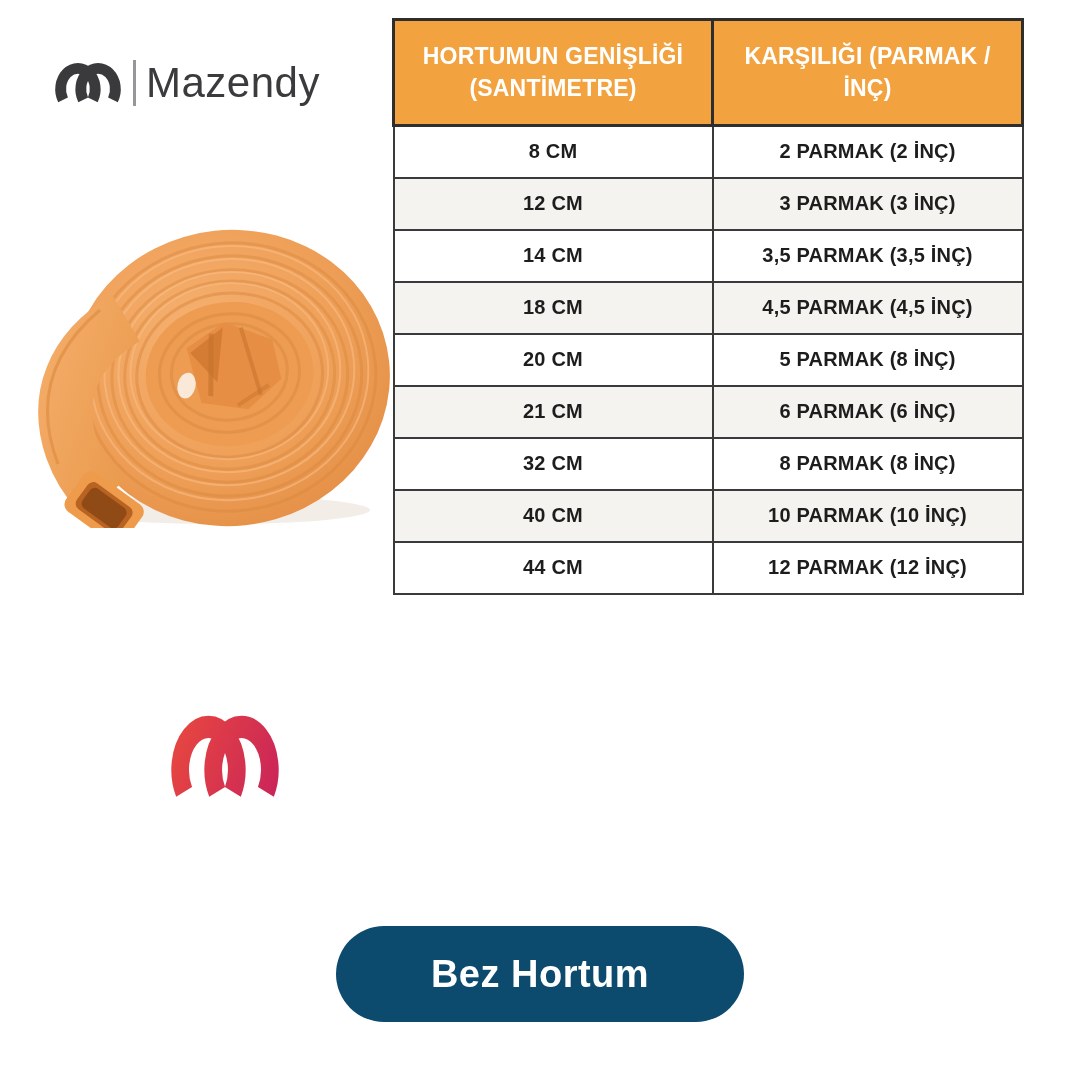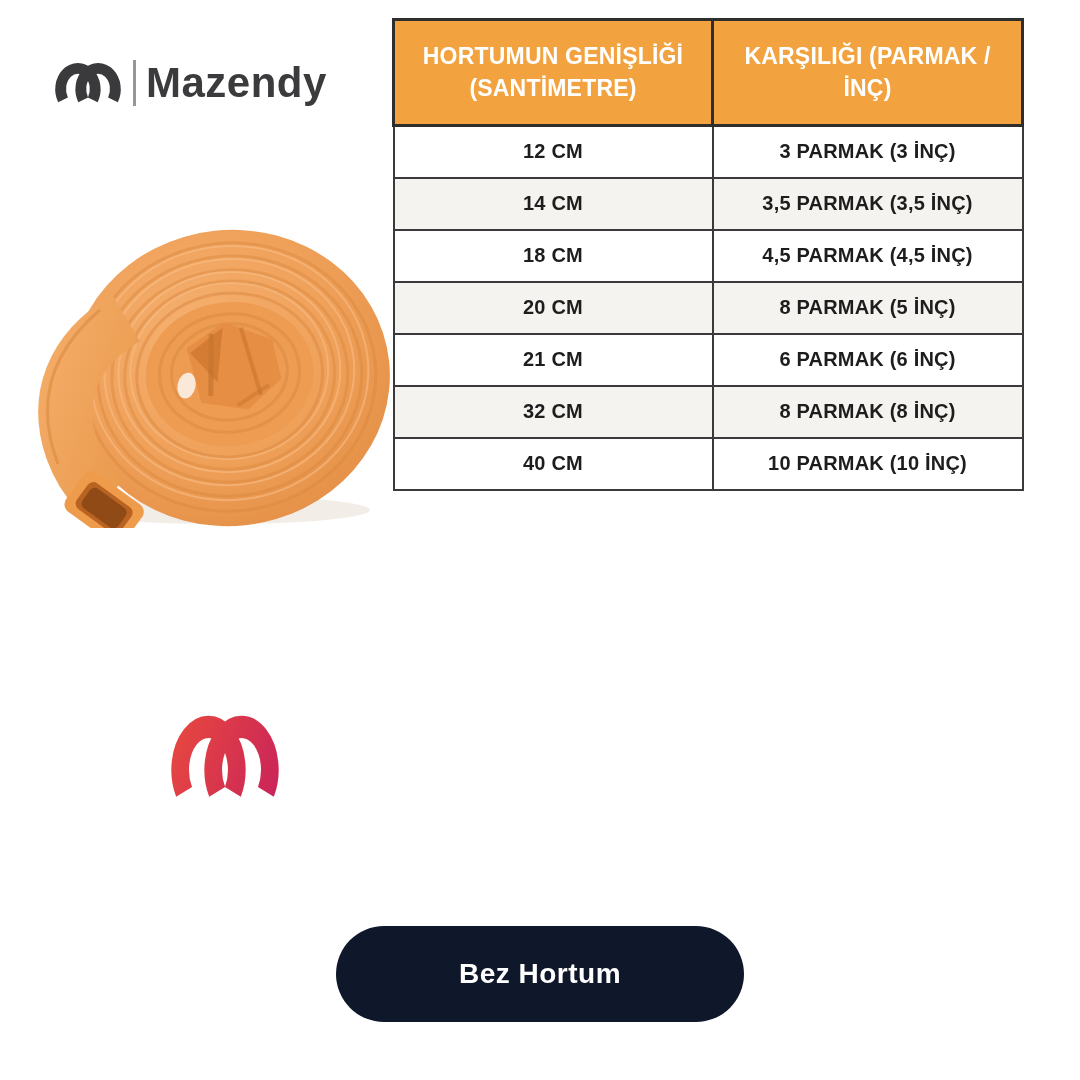--- a/index.html
+++ b/index.html
@@ -4,21 +4,21 @@
 <style>
   * { margin:0; padding:0; box-sizing:border-box; }
   html,body { width:1080px; height:1080px; }
   body { font-family:"Liberation Sans","DejaVu Sans",sans-serif; background:#ffffff; }
   .canvas { position:relative; width:1080px; height:1080px; background:#ffffff; overflow:hidden; }
 
   
   .brand { position:absolute; left:52px; top:56px; display:flex; align-items:center; }
   .brand svg { display:block; }
   .brand-sep { width:3px; height:46px; background:#97979b; margin:0 10px 0 9px; }
-  .brand-name { font-size:42px; color:#3b3b3d; font-weight:700; letter-spacing:0.5px; }
+  .brand-name { font-size:42px; color:#3b3b3d; font-weight:400; letter-spacing:0.5px; }
 
   
   .hose { position:absolute; left:30px; top:148px; }
 
   
   .red-mark { position:absolute; left:166px; top:708px; }
 
   
   table.conv { position:absolute; left:392px; top:18px; width:632px;
                border-collapse:collapse; table-layout:fixed; }
@@ -32,23 +32,23 @@
     font-weight:700; font-size:20px; color:#1d1d1d;
     border:2px solid #3a3a3a; white-space:nowrap; letter-spacing:0.2px;
   }
   table.conv tbody tr:nth-child(odd) td  { background:#ffffff; }
   table.conv tbody tr:nth-child(even) td { background:#f5f3f0; }
   table.conv tbody tr td:first-child, table.conv thead th:first-child { width:319px; }
 
   
   .cta {
     position:absolute; left:336px; top:926px; width:408px; height:96px;
-    background:#0f172a; border-radius:48px; color:#ffffff;
+    background:#0c4a6e; border-radius:48px; color:#ffffff;
     display:flex; align-items:center; justify-content:center;
-    font-size:28px; font-weight:800; letter-spacing:0.5px; cursor:pointer;
+    font-size:38px; font-weight:800; letter-spacing:0.5px; cursor:pointer;
   }
 </style>
 </head>
 <body>
 
 <div class="canvas">
 
   <div class="brand">
     <svg width="72" height="54" viewBox="0 0 100 66" aria-hidden="true">
       <path d="M 15.34 56.47 A 24 29 0 1 1 56.66 56.47" fill="none" stroke="#3a3a3c" stroke-width="15" stroke-linecap="butt"></path>
@@ -120,45 +120,53 @@
 
   <table class="conv">
     <thead>
       <tr>
         <th>HORTUMUN GENİŞLİĞİ (SANTİMETRE)</th>
         <th>KARŞILIĞI (PARMAK / İNÇ)</th>
       </tr>
     </thead>
     <tbody>
         <tr>
+          <td>8 CM</td>
+          <td>2 PARMAK (2 İNÇ)</td>
+        </tr>
+        <tr>
           <td>12 CM</td>
           <td>3 PARMAK (3 İNÇ)</td>
         </tr>
         <tr>
           <td>14 CM</td>
           <td>3,5 PARMAK (3,5 İNÇ)</td>
         </tr>
         <tr>
           <td>18 CM</td>
           <td>4,5 PARMAK (4,5 İNÇ)</td>
         </tr>
         <tr>
           <td>20 CM</td>
-          <td>8 PARMAK (5 İNÇ)</td>
+          <td>5 PARMAK (8 İNÇ)</td>
         </tr>
         <tr>
           <td>21 CM</td>
           <td>6 PARMAK (6 İNÇ)</td>
         </tr>
         <tr>
           <td>32 CM</td>
           <td>8 PARMAK (8 İNÇ)</td>
         </tr>
         <tr>
           <td>40 CM</td>
           <td>10 PARMAK (10 İNÇ)</td>
         </tr>
+        <tr>
+          <td>44 CM</td>
+          <td>12 PARMAK (12 İNÇ)</td>
+        </tr>
       </tbody>
   </table>
 
   <div class="cta">Bez Hortum</div>
 
 </div>
 
 </body></html>

